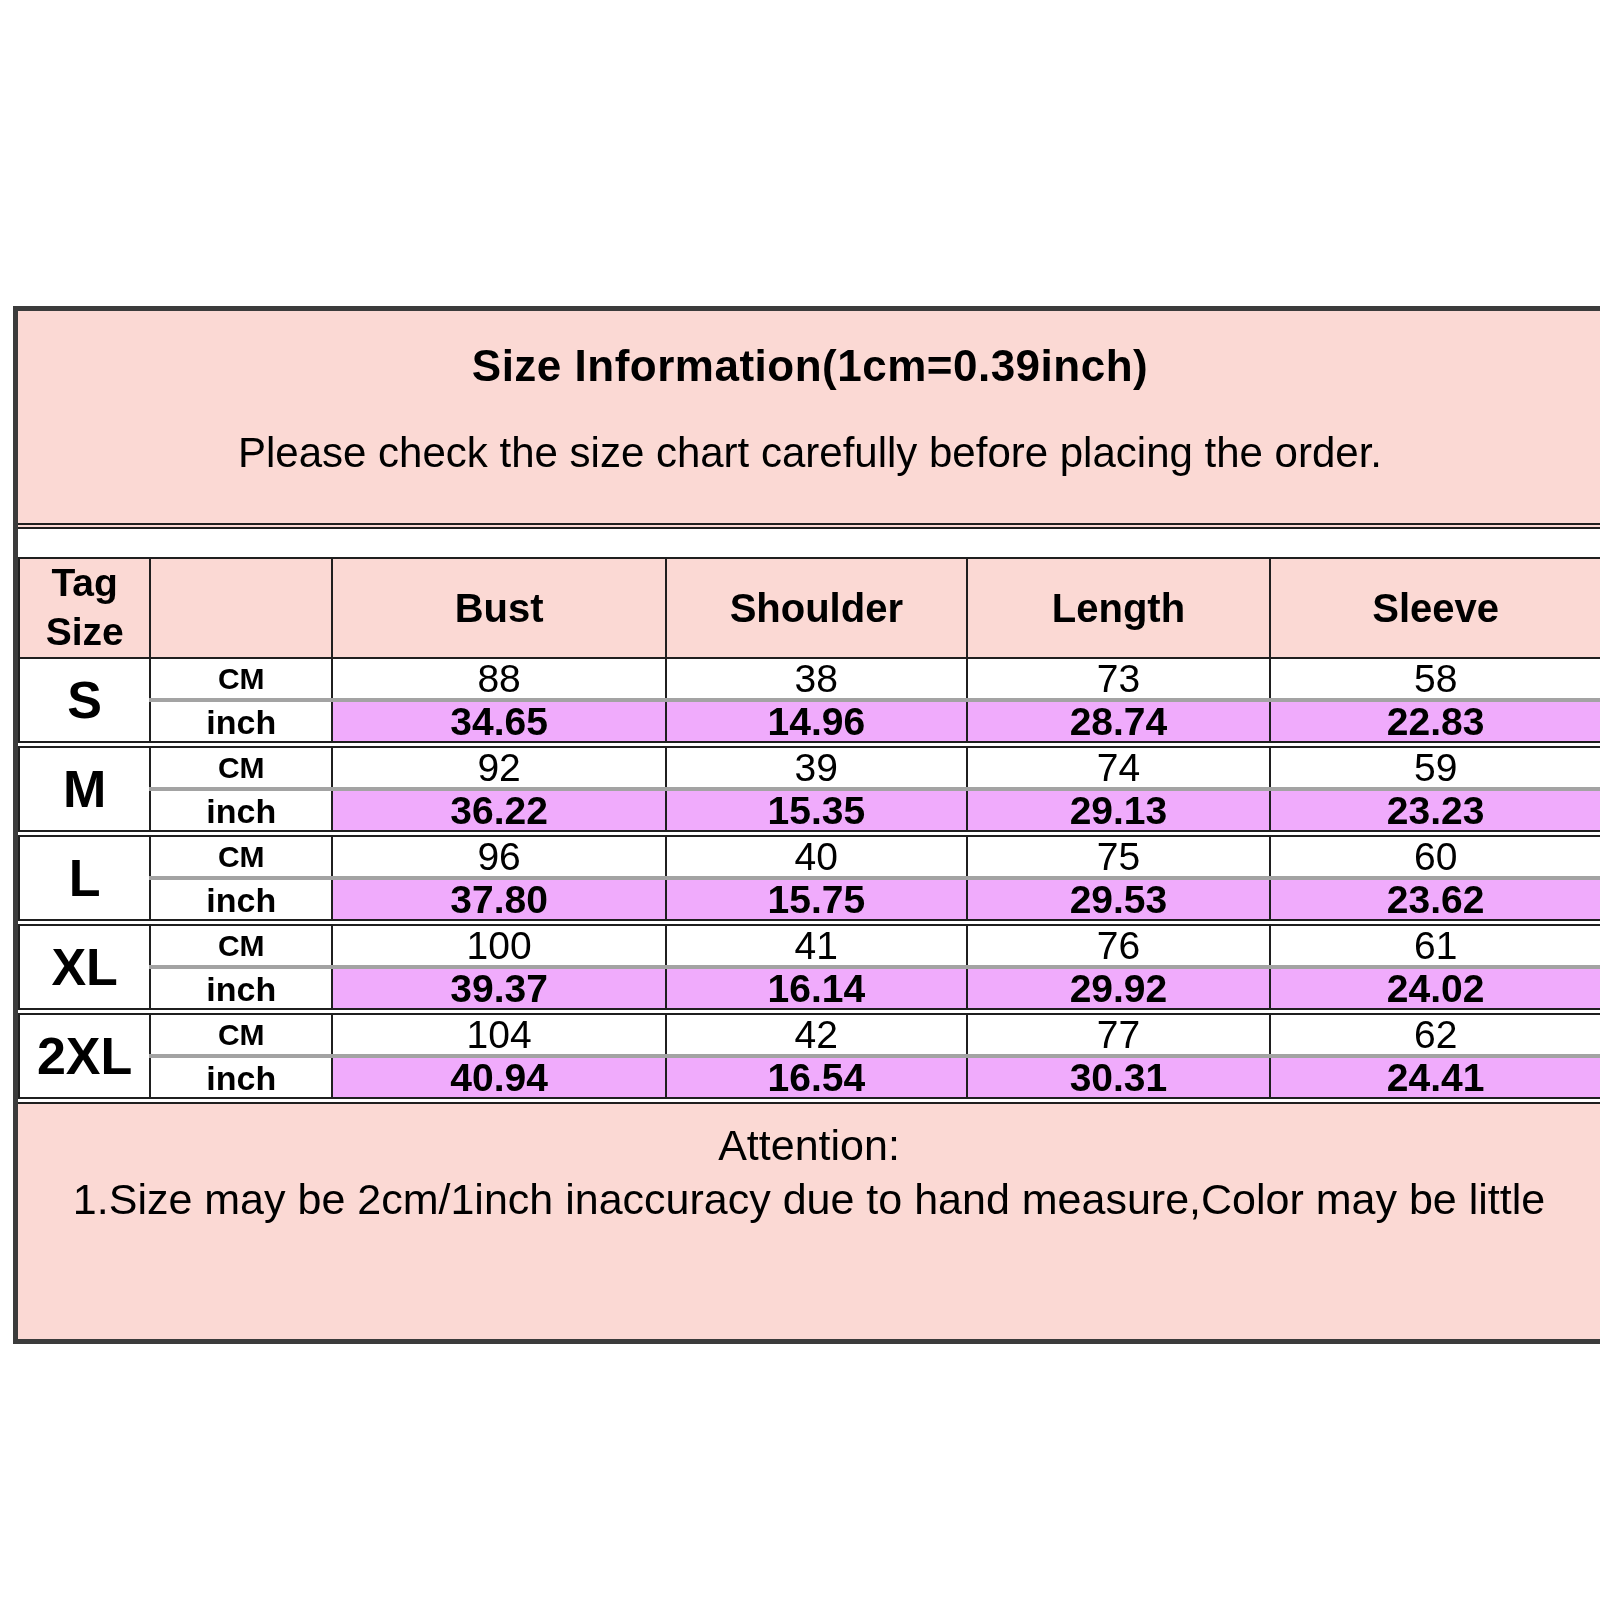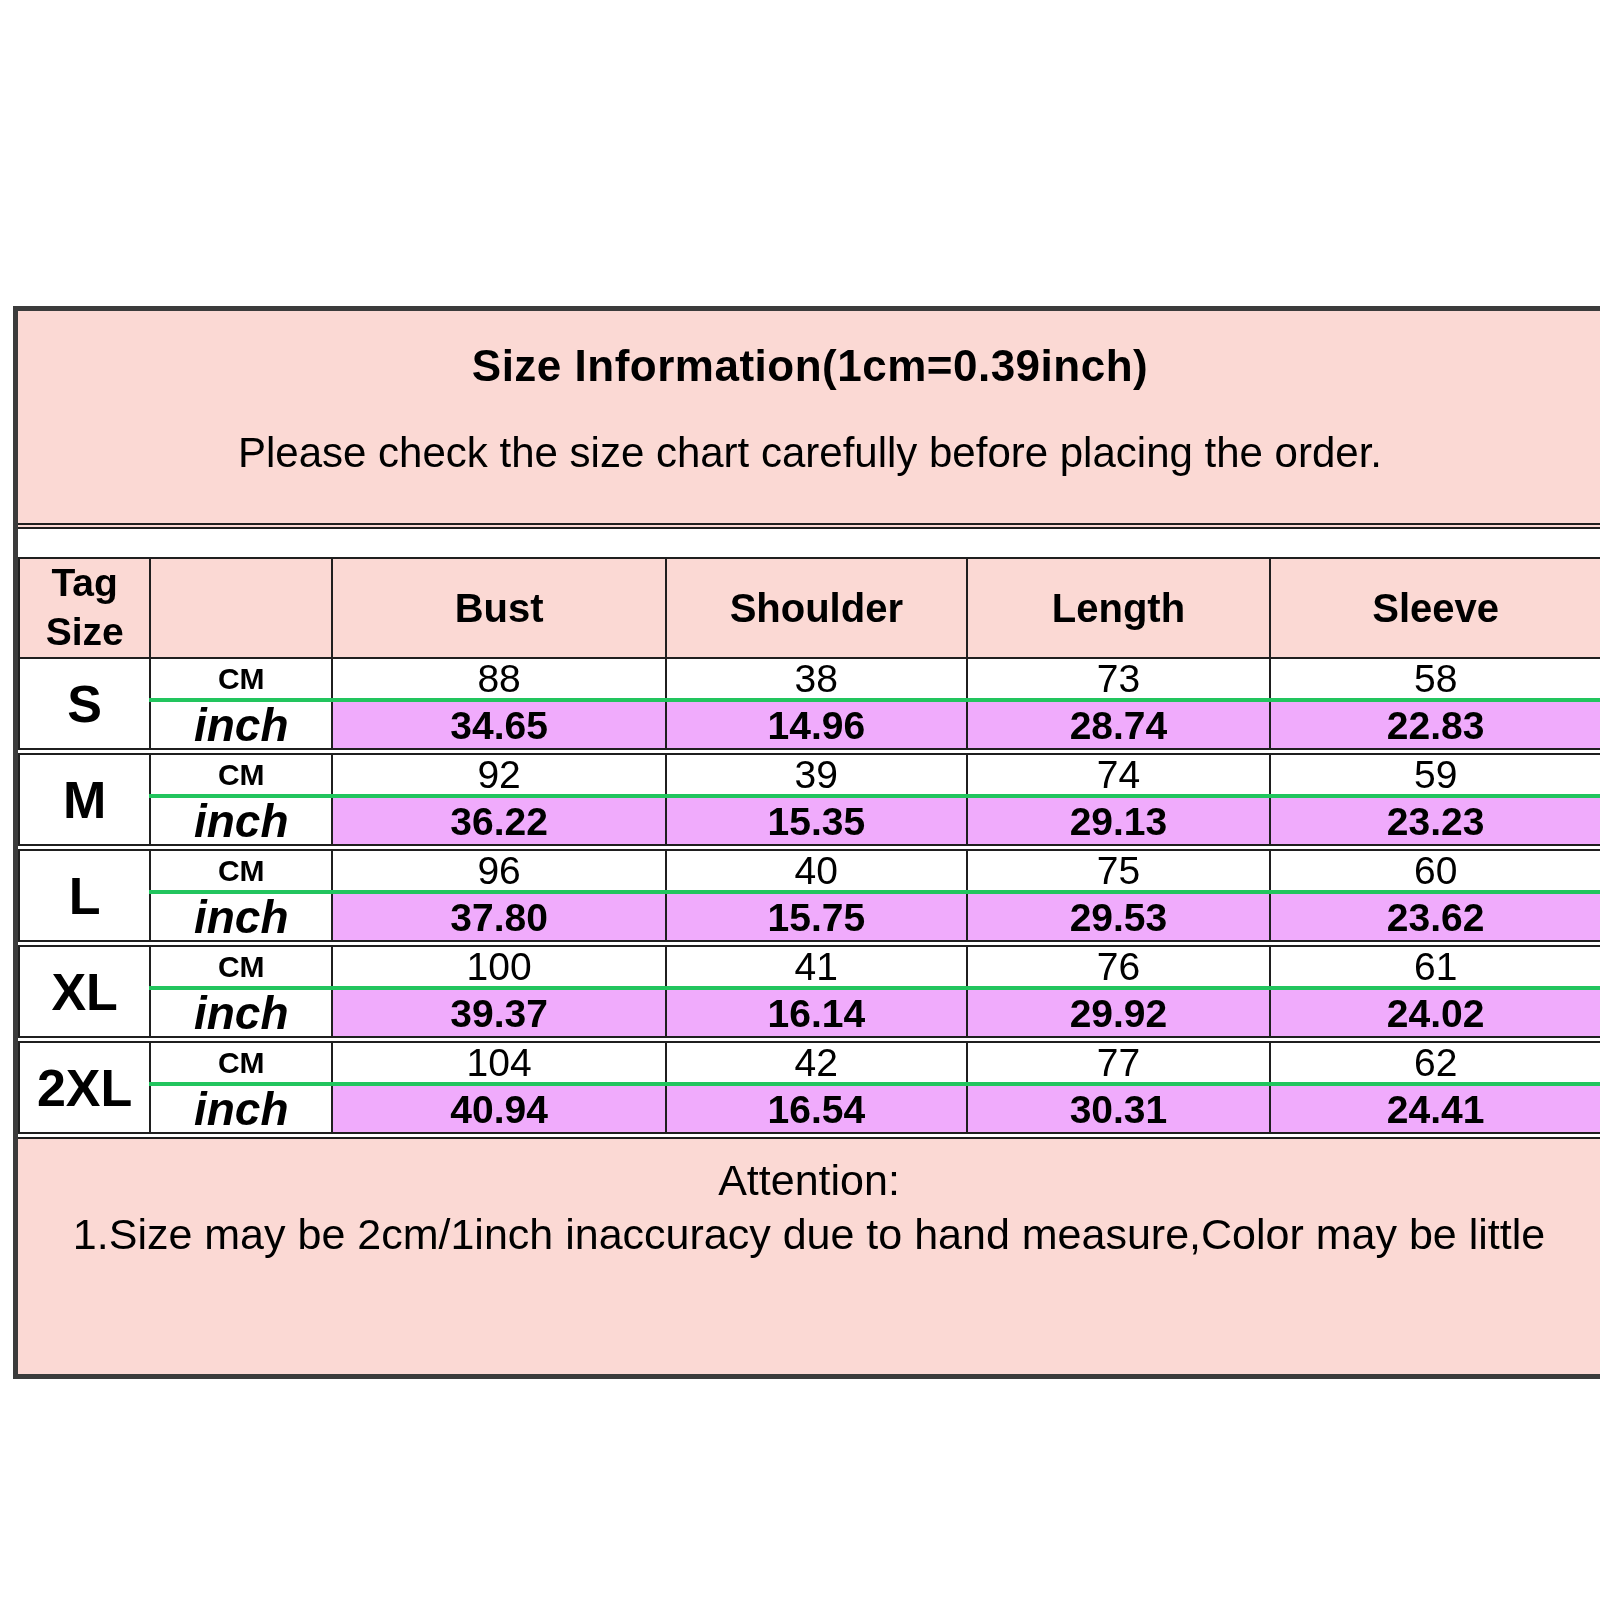--- a/index.html
+++ b/index.html
@@ -29,23 +29,23 @@
     background: #FBD9D4; font-size: 40px; font-weight: bold;
     height: 98px; border-bottom: 6px double #1f1f1f;
   }
   th.tag-cell { font-size: 39px; line-height: 1.25; }
   tbody td { height: 36px; line-height: 1; background: #ffffff; }
   td.num { font-size: 39px; }
   tr.inch-row td.num { background: #f0abfc; font-weight: bold; }
   td.size-cell { font-size: 52px; font-weight: bold; background: #ffffff; }
   td.unit-cell { font-weight: bold; background: #ffffff; }
   tr.cm-row td.unit-cell { font-size: 30px; }
-  tr.inch-row td.unit-cell { font-size: 46px; font-style: italic; }
+  tr.inch-row td.unit-cell { font-size: 34px; }
   
-  tr.cm-row td { border-bottom: 4px solid #22c55e; }
+  tr.cm-row td { border-bottom: 4px solid #a3a3a3; }
   
   tr.inch-row td { border-bottom: 7px double #1f1f1f; }
   tr.cm-row td.size-cell { border-bottom: 7px double #1f1f1f; }
   
   .footer-block {
     background: #FBD9D4; height: 235px; box-sizing: border-box;
     padding: 14px 14px 0 12px; font-size: 43px; line-height: 54px;
     text-align: center;
   }
 </style>

